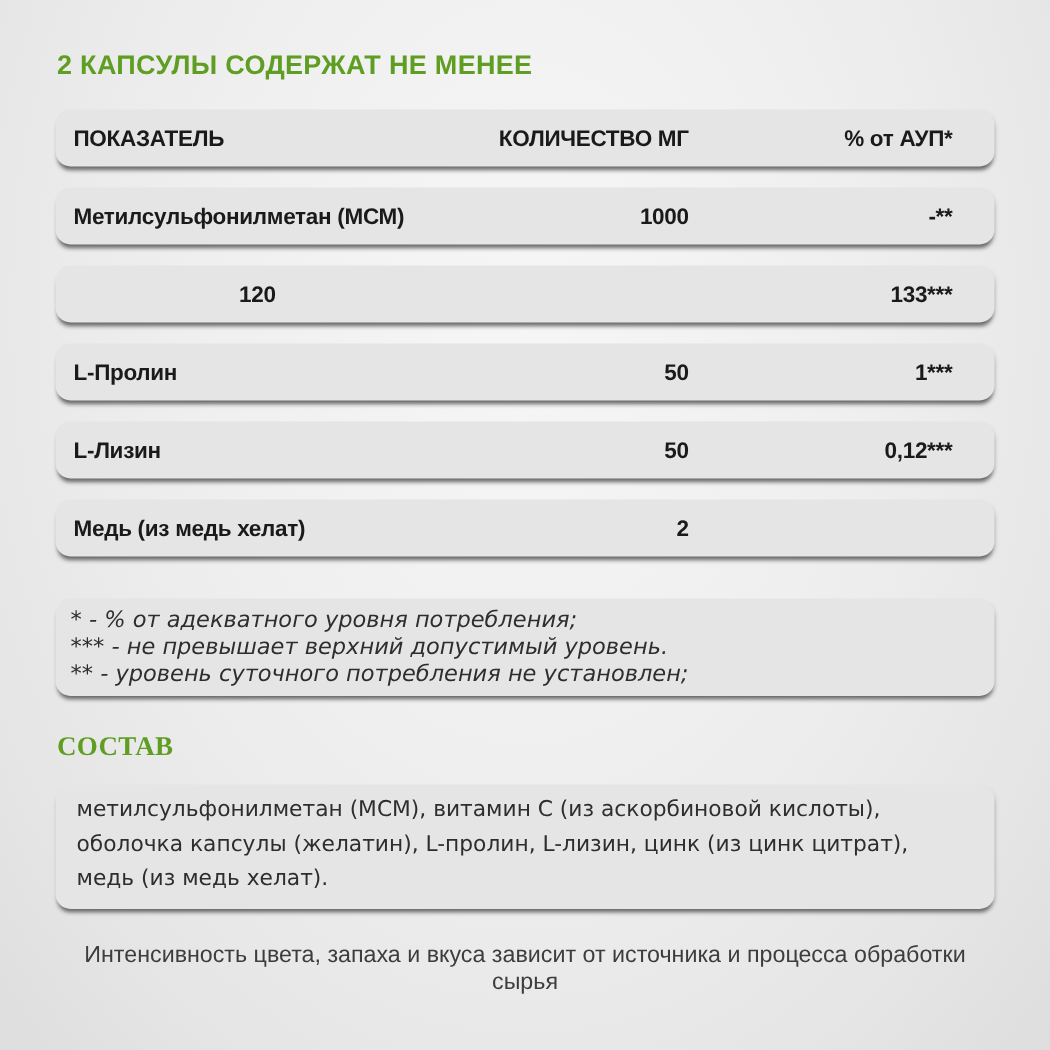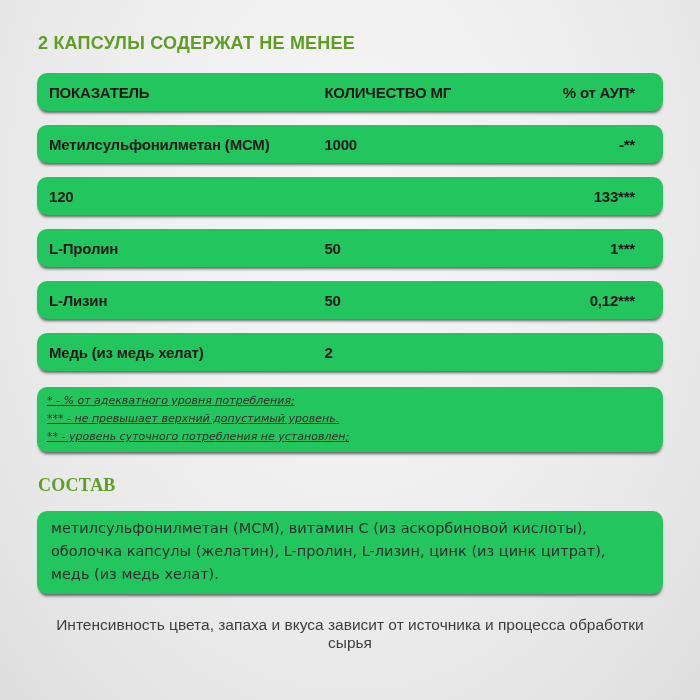--- a/index.html
+++ b/index.html
@@ -15,48 +15,47 @@
     padding: 30px 37px 0 37px;
   }
   .page-title {
     margin: 3px 0 0 1px;
     font-size: 18px;
     font-weight: 700;
     letter-spacing: 0.2px;
     color: #5f9e23;
   }
   .card {
-    background: #22c55e;
+    background: #e5e5e5;
     border-radius: 10px;
     box-shadow: 0 4px 3px -2px rgba(70,70,70,0.75), 1px 2px 3px -1px rgba(110,110,110,0.35);
   }
   .trow {
     display: flex;
     align-items: center;
     height: 38px;
     padding: 0 28px 0 12px;
     font-size: 15px;
     font-weight: 700;
     color: #1a1a1a;
     letter-spacing: -0.2px;
   }
   .trow.header { margin-top: 19px; }
   .trow.data { margin-top: 14px; }
   .c1 { flex: 0 0 47%; text-align: left; white-space: nowrap; }
-  .c2 { flex: 0 0 23%; text-align: left; white-space: nowrap; }
+  .c2 { flex: 0 0 23%; text-align: right; white-space: nowrap; }
   .c3 { flex: 1 1 auto; text-align: right; white-space: nowrap; }
   .footnotes {
-    margin-top: 16px;
+    margin-top: 28px;
     padding: 5px 14px 6px 10px;
-    font-size: 11px;
+    font-size: 15px;
     line-height: 18px;
     font-style: italic;
     color: #2e2e2e;
     font-family: "DejaVu Sans", sans-serif;
-    text-decoration: underline;
   }
   .section-title {
     margin: 23px 0 0 1px;
     font-size: 18px;
     font-weight: 700;
     letter-spacing: 0.2px;
     color: #5f9e23;
     font-family: Liberation Serif, serif;
   }
   .composition {

